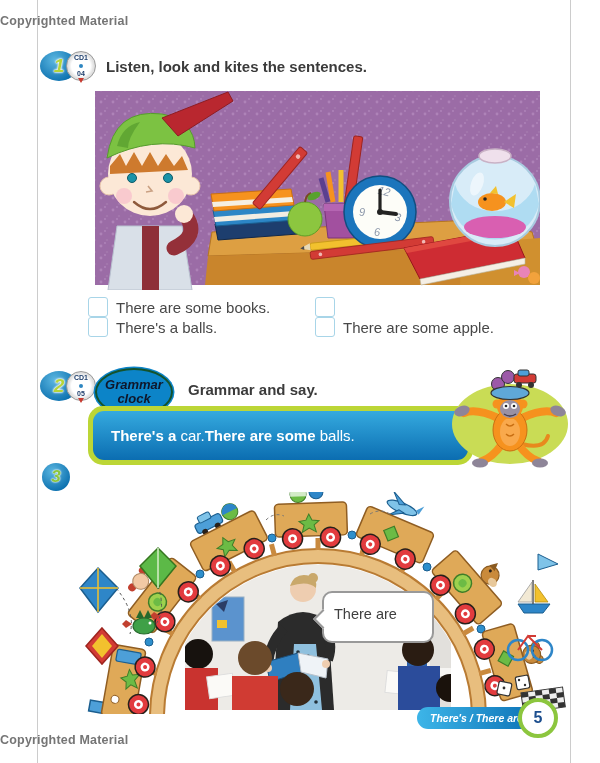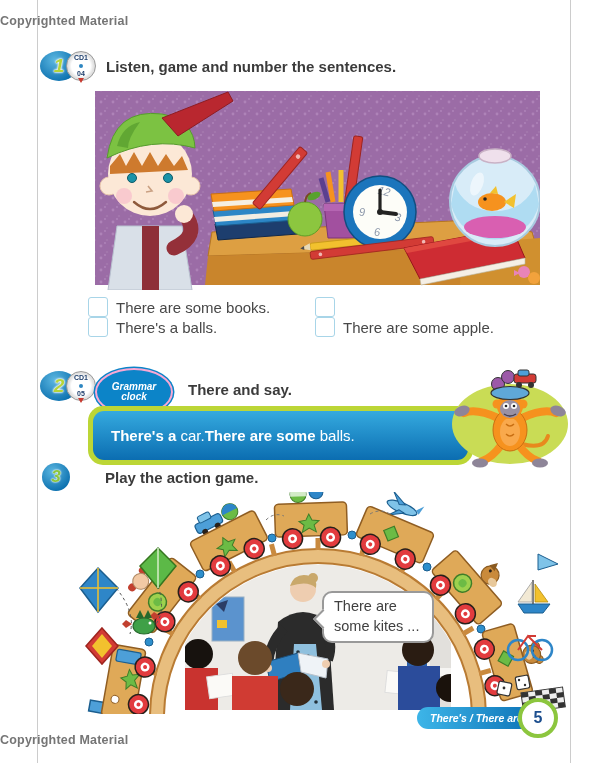--- a/index.html
+++ b/index.html
@@ -36,34 +36,34 @@
   .ex-title{margin-left:10px;font-weight:700;font-size:15px;color:#3b3b3b;}
   
   .check-grid{position:absolute;left:88px;top:297px;width:452px;
       display:grid;grid-template-columns:227px auto;row-gap:0;}
   .check-item{display:flex;align-items:center;}
   .cbox{width:18px;height:18px;border:1.6px solid #a8d5e8;border-radius:3px;
       background:#fff;flex:0 0 auto;}
   .clabel{margin-left:8px;font-size:15px;font-weight:500;color:#484848;}
   
   .gf-badge{position:absolute;left:95px;top:368px;width:74px;height:44px;border-radius:50%;
-      background:#0c84c8;border:2px solid #f9a8d4;box-shadow:0 0 0 1.5px #0c84c8;
+      background:#0c84c8;border:2px solid #14532d;box-shadow:0 0 0 1.5px #0c84c8;
       display:flex;flex-direction:column;align-items:center;justify-content:center;
-      color:#ffffff;font-weight:700;font-size:10px;line-height:1.05;font-style:italic;}
+      color:#0f172a;font-weight:700;font-size:13px;line-height:1.05;font-style:italic;}
   .gram-bar{position:absolute;left:88px;top:406px;width:385px;height:59px;
       background:#bcd636;border-radius:15px;}
   .gram-inner{position:absolute;left:5px;top:5px;right:5px;bottom:5px;border-radius:11px;
       background:linear-gradient(#35aadf,#0b6db1);
       display:flex;align-items:center;padding-left:18px;box-sizing:border-box;
       color:#fff;font-size:15px;}
   .gram-inner b{font-weight:700;}
   .gram-inner .s2{}
   
   .bubble{position:absolute;left:322px;top:591px;width:112px;height:52px;background:#fff;
-      border:2px solid #999;border-radius:10px;padding:4px 0 0 10px;box-sizing:border-box;
+      border:2px solid #999;border-radius:10px;padding:12px 0 0 10px;box-sizing:border-box;
       font-size:14.5px;color:#3f3f3f;line-height:1.35;z-index:5;}
   .bubble:before{content:'';position:absolute;left:-8px;top:19px;width:12px;height:12px;
       background:#fff;border-left:2px solid #999;border-bottom:2px solid #999;
       transform:rotate(45deg);}
   
   .topic-pill{position:absolute;left:417px;top:707px;width:125px;height:22px;
       border-radius:12px;background:linear-gradient(90deg,#3db5e8,#0a6fb4);
       color:#fff;font-style:italic;font-weight:700;font-size:10.5px;
       display:flex;align-items:center;padding-left:13px;box-sizing:border-box;}
   .page-circ{position:absolute;left:518px;top:698px;width:32px;height:32px;border-radius:50%;
@@ -80,21 +80,21 @@
   <div class="copyright" style="top:14px">Copyrighted Material</div>
 
   <div class="ex-head" style="left:40px;top:51px;">
     <div class="badge-ell">1</div>
     <div class="cd">
       <div class="l1">CD1</div>
       <div class="dot"></div>
       <div class="l2">04</div>
       <div class="tri"></div>
     </div>
-    <div class="ex-title">Listen, game and number the sentences.</div>
+    <div class="ex-title">Listen, look and kites the sentences.</div>
   </div>
 
   <svg class="abs" style="left:62px;top:86px" width="478" height="204" viewBox="0 0 478 204">
     <defs>
       <pattern id="spk" width="12" height="12" patternUnits="userSpaceOnUse">
         <circle cx="3" cy="4" r="1.4" fill="#b98fc2"></circle>
         <circle cx="9" cy="10" r="1.1" fill="#a87fb2"></circle>
         <circle cx="7" cy="1" r="0.9" fill="#bb93c6"></circle>
       </pattern>
     </defs>
@@ -231,21 +231,21 @@
       <div class="l1">CD1</div>
       <div class="dot"></div>
       <div class="l2">05</div>
       <div class="tri"></div>
     </div>
   </div>
   <div class="gf-badge">
     <div>Grammar</div>
     <div>clock</div>
   </div>
-  <div class="abs ex-title" style="left:178px;top:381px;">There and say.</div>
+  <div class="abs ex-title" style="left:178px;top:381px;">Grammar and say.</div>
 
   <div class="gram-bar">
     <div class="gram-inner">
       <span class="s1"><b>There's a</b><span> car.</span></span>
       <span class="s2"><b>There are some</b><span> balls.</span></span>
     </div>
   </div>
 
   <svg class="abs" style="left:448px;top:366px" width="124" height="104" viewBox="0 0 124 104">
     <ellipse cx="62" cy="58" rx="58" ry="40" fill="#c9dc55"></ellipse>
@@ -277,21 +277,20 @@
       <rect x="70" y="4" width="11" height="6" rx="2" fill="#4d9fd8" stroke="#333" stroke-width="1"></rect>
       <circle cx="71" cy="19" r="3" fill="#333"></circle>
         <circle cx="83" cy="19" r="3" fill="#333"></circle>
       <ellipse cx="62" cy="27" rx="19" ry="6.5" fill="#5fa8d8" stroke="#333" stroke-width="1.2"></ellipse>
     </g>
   </svg>
 
   <div class="ex-head" style="left:42px;top:463px;">
     <div class="badge-circ">3</div>
   </div>
-  <div class="abs ex-title" style="left:95px;top:469px;">Play the action game.</div>
 
   <svg class="abs" style="left:70px;top:492px" width="500" height="222" viewBox="0 0 500 222">
     <defs>
       <clipPath id="photoClip">
         <path d="M115,218 L115,151 A152,152 0 0 1 381,151 L381,218 Z"></path>
       </clipPath>
     </defs>
 
     <g clip-path="url(#photoClip)">
       <rect x="115" y="70" width="266" height="148" fill="#edebe7"></rect>
@@ -538,21 +537,20 @@
           <rect x="473" y="213" width="7" height="5"></rect>
           <rect x="487" y="213" width="7" height="5"></rect>
       </g>
     </g>
     <path d="M196,28 q8,-8 18,-4" stroke="#777" stroke-width="1" stroke-dasharray="3,3" fill="none"></path>
     <path d="M300,22 q10,-6 20,0" stroke="#777" stroke-width="1" stroke-dasharray="3,3" fill="none"></path>
   </svg>
 
   <div class="bubble">
     <div>There are</div>
-    <div>some kites ...</div>
   </div>
 
   <div class="topic-pill">
     <span>There's / There are</span>
   </div>
   <div class="page-circ">
     <span>5</span>
   </div>
 
   <div class="copyright" style="top:733px">Copyrighted Material</div>

